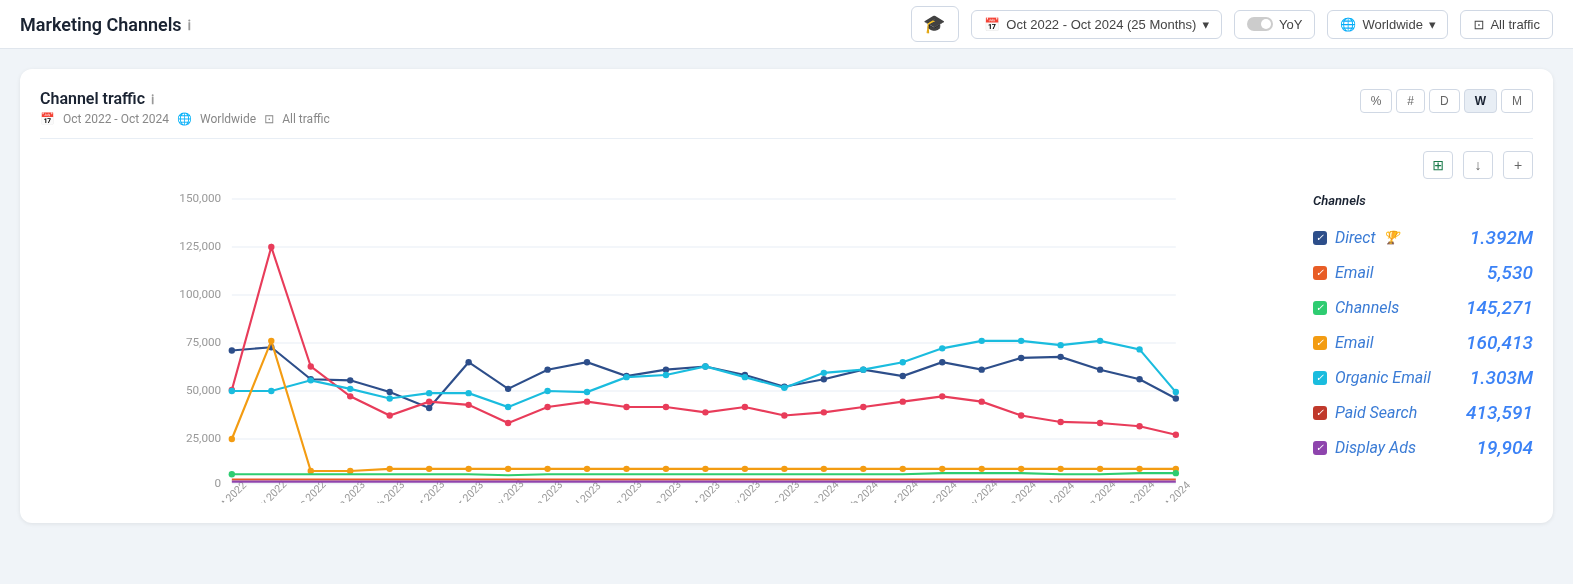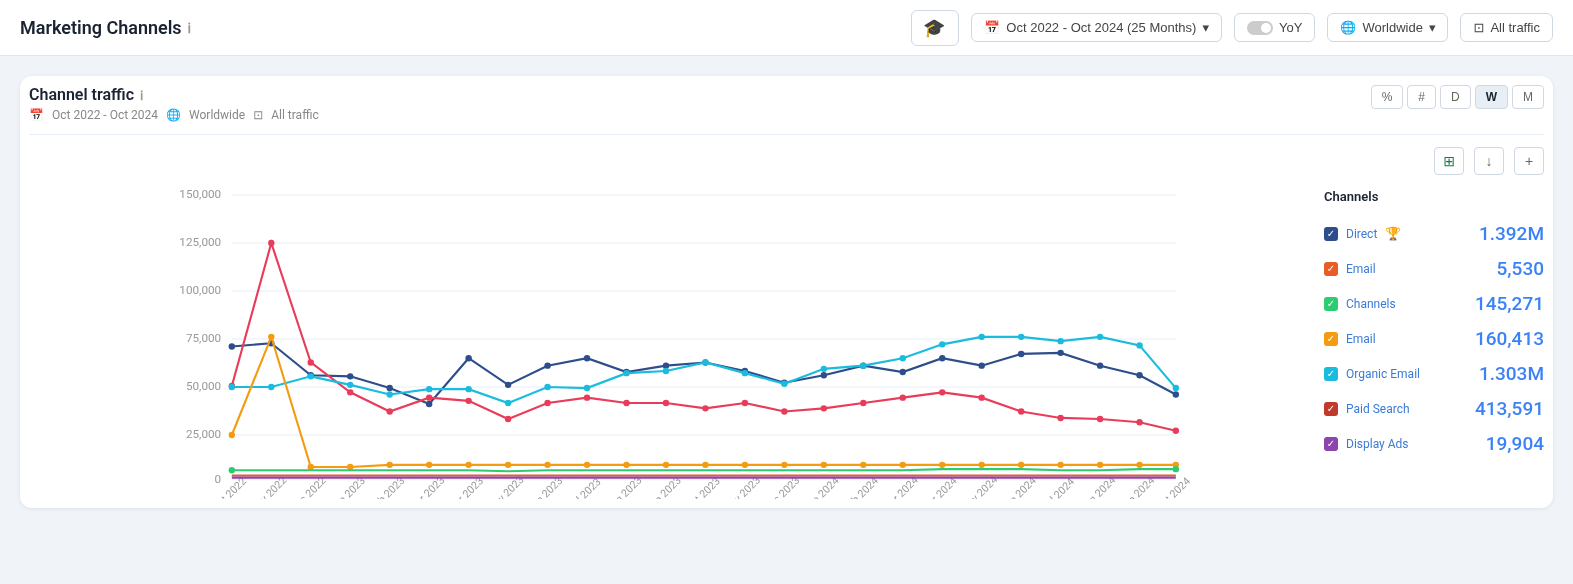--- a/index.html
+++ b/index.html
@@ -8,21 +8,21 @@
       background: #f0f4f8;
       color: #333;
       font-size: 13px;
     }
     .header {
       display: flex;
       align-items: center;
       background: #fff;
       padding: 20px 20px;
       border-bottom: 1px solid #e0e6ed;
-      height: 56px;
+      height: 49px;
     }
     .header-title {
       font-size: 18px;
       font-weight: 600;
       color: #1a2332;
       display: flex;
       align-items: center;
       gap: 6px;
     }
     .header-title .info-icon {
@@ -48,21 +48,21 @@
       font-size: 13px;
     }
     .hat-icon { font-size: 18px; color: #4a90d9; }
     .main-content {
       padding: 20px;
     }
     .card {
       background: #fff;
       border-radius: 12px;
       box-shadow: 0 1px 4px rgba(0,0,0,0.08);
-      padding: 9px;
+      padding: 20px;
     }
     .card-header {
       display: flex;
       align-items: flex-start;
       justify-content: space-between;
       margin-bottom: 4px;
     }
     .card-title {
       font-size: 16px;
       font-weight: 600;
@@ -125,20 +125,21 @@
       position: relative;
       height: 320px;
     }
     svg.chart-svg {
       width: 100%;
       height: 100%;
     }
     .legend-panel {
       width: 220px;
       padding: 10px 0;
+      font-style: italic;
     }
     .legend-title {
       font-size: 13px;
       font-weight: 600;
       color: #1a2332;
       margin-bottom: 12px;
     }
     .legend-item {
       display: flex;
       align-items: center;
@@ -155,21 +156,21 @@
       height: 14px;
       border-radius: 3px;
       display: flex;
       align-items: center;
       justify-content: center;
       color: #fff;
       font-size: 10px;
       flex-shrink: 0;
     }
     .legend-label {
-      font-size: 12px;
+      font-size: 16px;
       color: #3a7bd5;
       cursor: pointer;
     }
     .legend-value {
       font-size: 19px;
       color: #3b82f6;
       font-weight: 500;
     }
     .y-axis-label {
       font-size: 11px;

